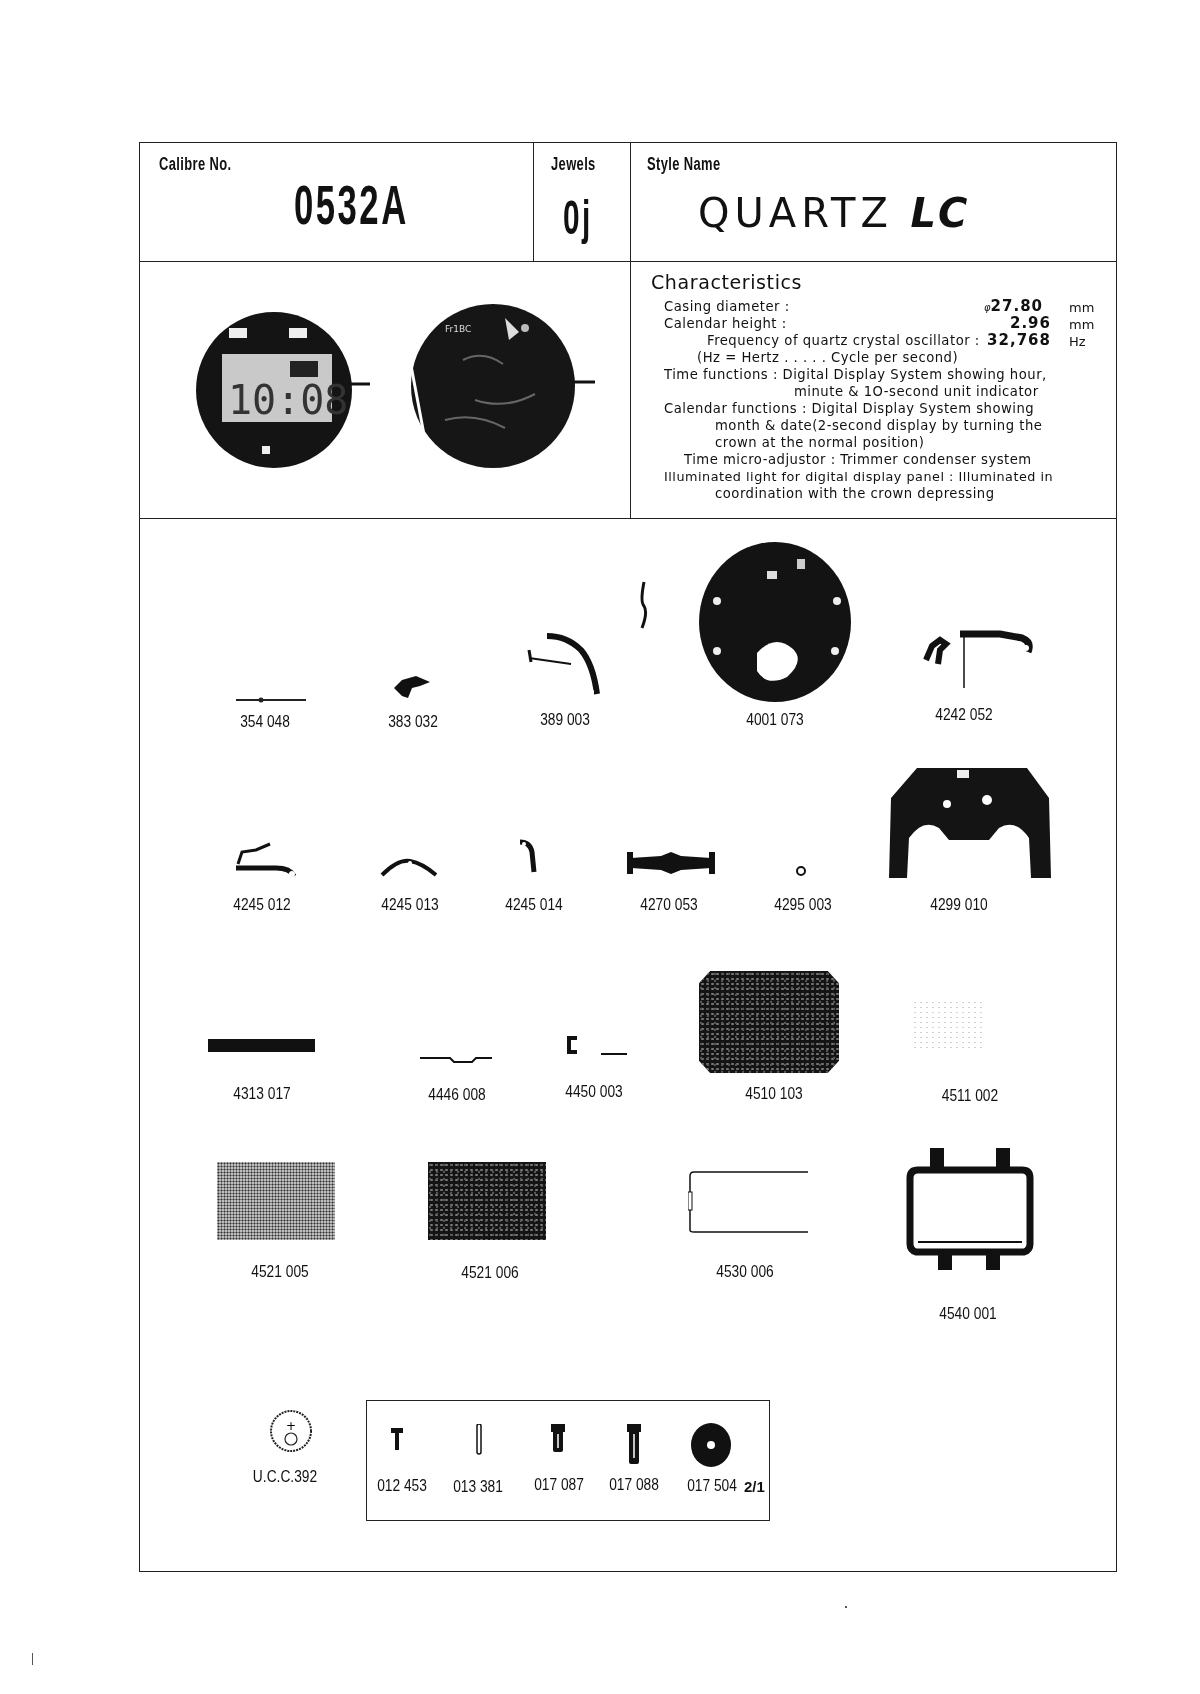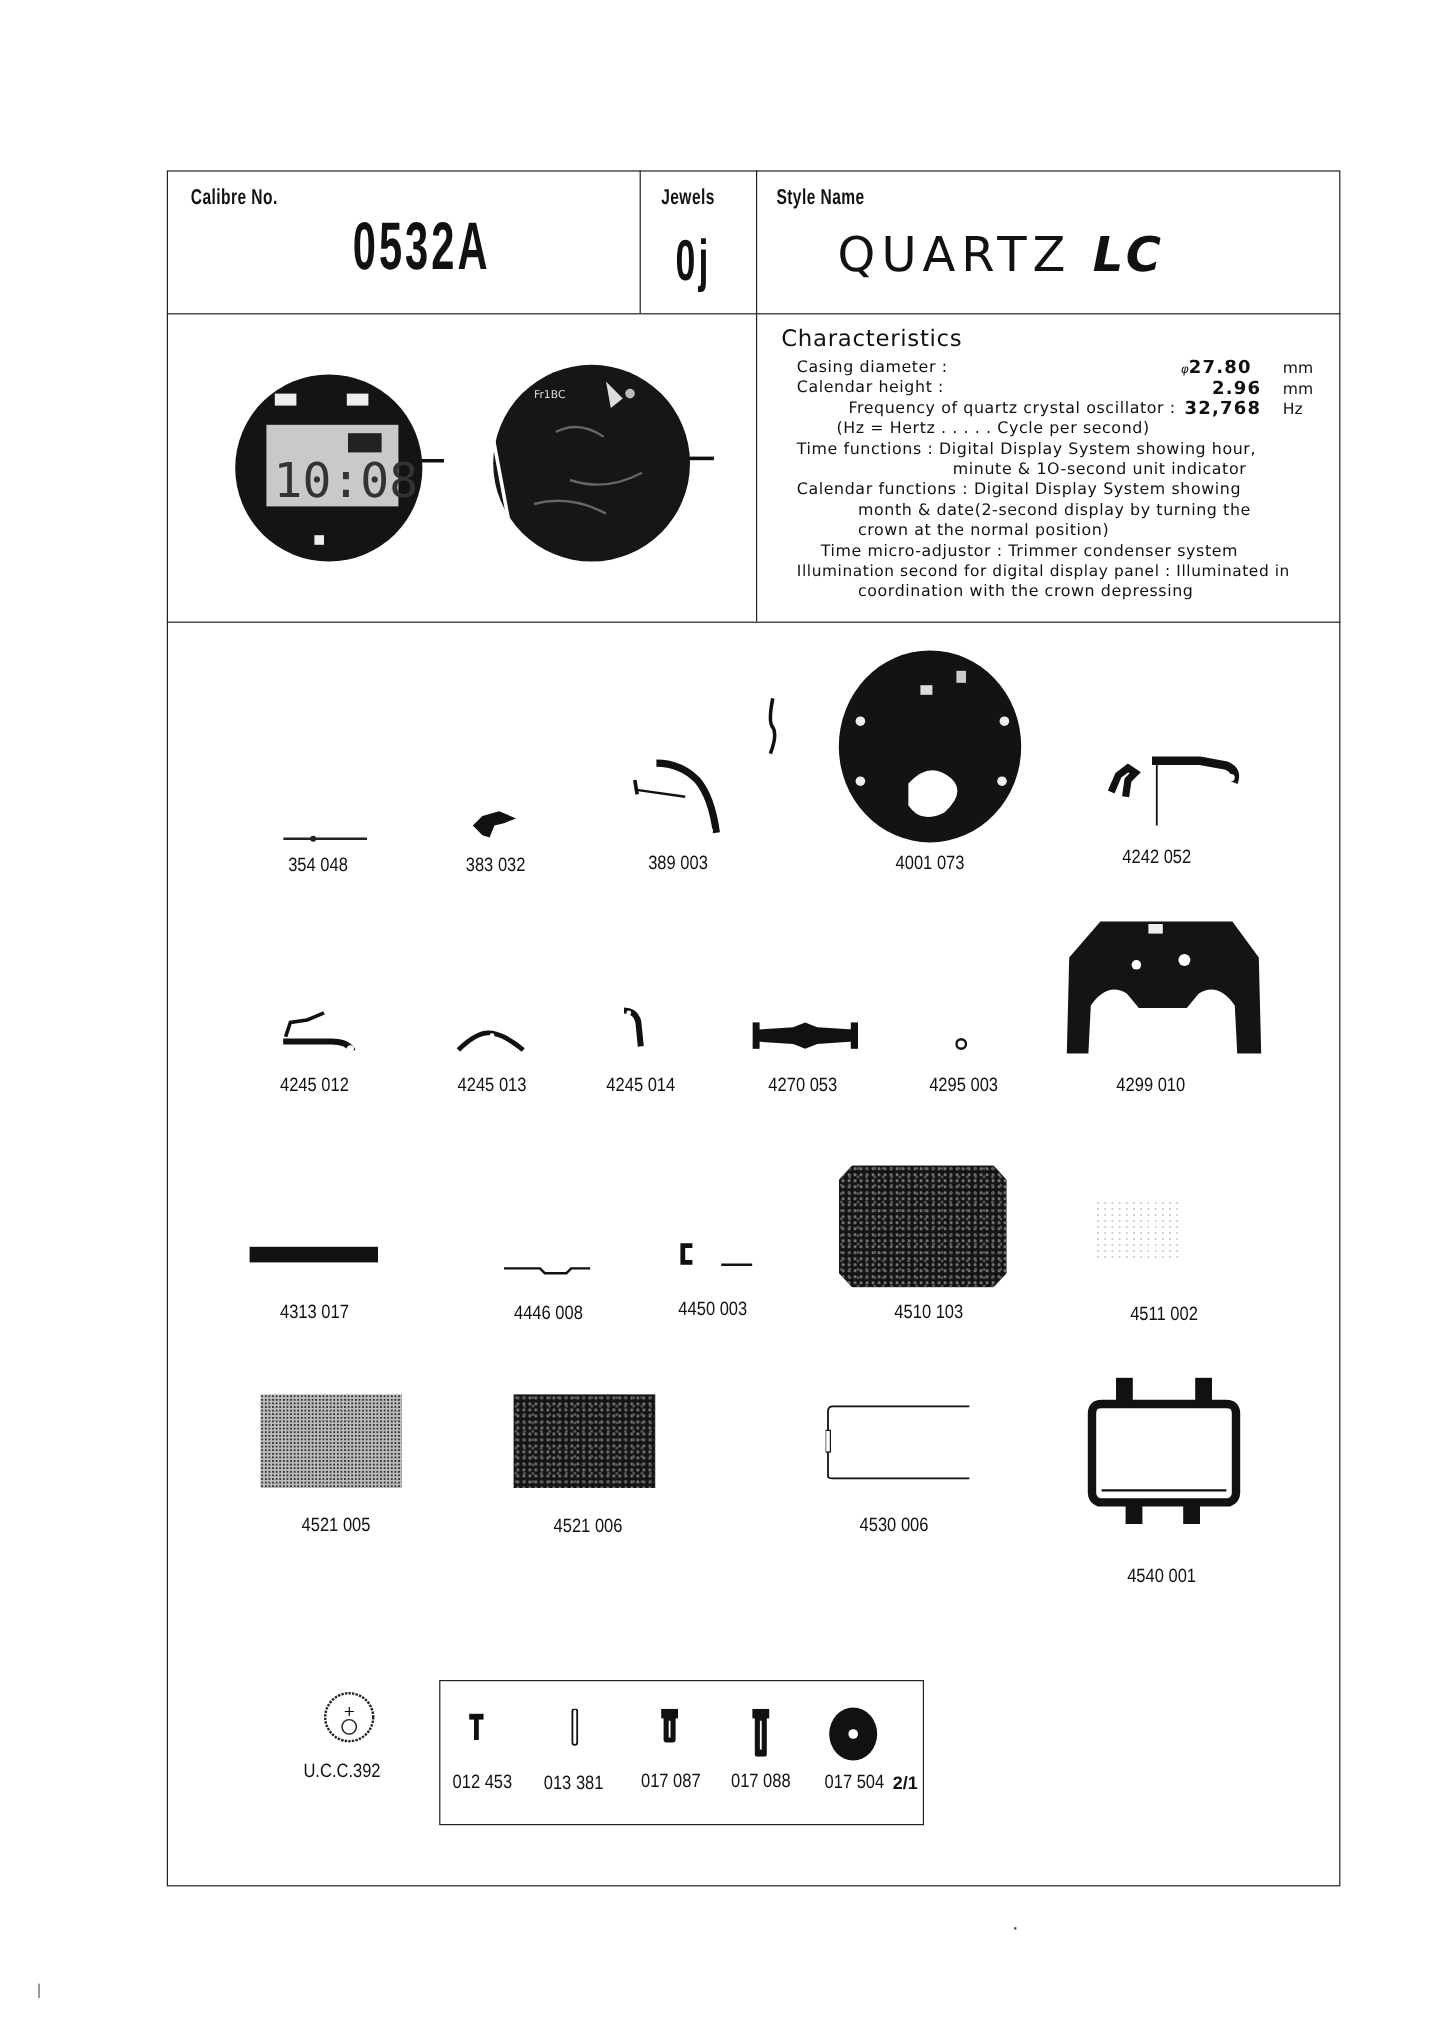--- a/index.html
+++ b/index.html
@@ -96,21 +96,21 @@
 </div>
 <div class="abs char-line" style="left:715px; top:417px;">month &amp; date(2-second display by turning the</div>
 <div class="abs char-line" style="left:715px; top:434px;">crown at the normal position)</div>
 
 <div class="abs char-line" style="left:664px; top:451px;margin-left:20px;">
   <span>Time micro-adjustor :</span>
   <span>Trimmer condenser system</span>
 </div>
 
 <div class="abs char-line" style="left:664px; top:468px; font-size:12.8px;">
-  <span>Illumination second for digital display panel :</span>
+  <span>Illuminated light for digital display panel :</span>
   <span>Illuminated in</span>
 </div>
 <div class="abs char-line" style="left:715px; top:485px;">coordination with the crown depressing</div>
 
 <div class="part" style="left:236px; top:689px; width:70px; height:4px;">
   <svg width="70" height="6">
       <line x1="0" y1="3" x2="70" y2="3" stroke="#222" stroke-width="2"></line>
       <circle cx="25" cy="3" r="2.5" fill="#222"></circle>
     </svg>
 </div>

